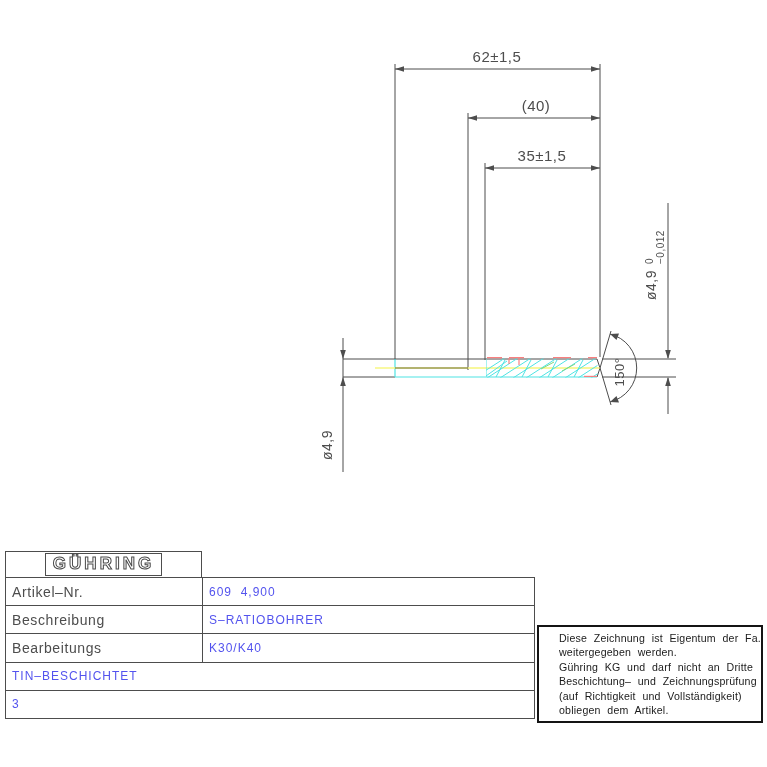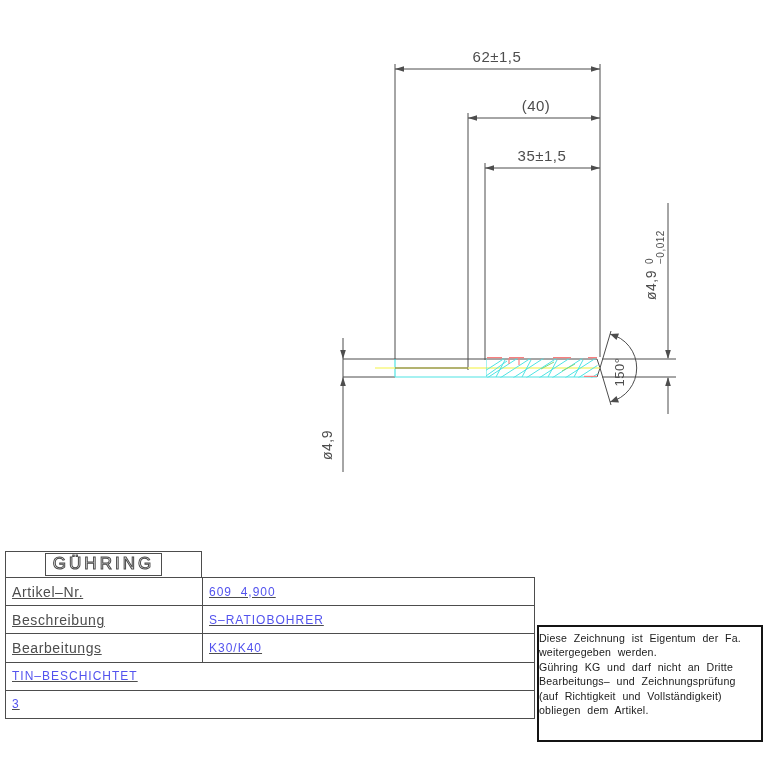--- a/index.html
+++ b/index.html
@@ -18,43 +18,43 @@
   }
   svg text{font-family:"Liberation Sans", sans-serif;fill:var(--line);letter-spacing:0.5px;}
   
   #logo-cell{
     position:absolute;left:5px;top:551px;width:197px;height:26px;box-sizing:border-box;
     border-top:1px solid var(--line);border-left:1px solid var(--line);border-right:1px solid var(--line);
     display:flex;align-items:center;justify-content:center;
   }
   #logo-box{
     border:1px solid var(--line);height:21px;line-height:20px;padding:0 7px;
-    font-size:17px;font-weight:400;letter-spacing:3px;color:#ffffff;
+    font-size:17px;font-weight:700;letter-spacing:3px;color:#ffffff;
     -webkit-text-stroke:1px var(--line);
     text-shadow:0 0 0 var(--line);
   }
   #tb-rows{
     position:absolute;left:5px;top:577px;width:530px;height:142px;box-sizing:border-box;
     border:1px solid var(--line);display:flex;flex-direction:column;
   }
-  .tb-row{flex:1;display:flex;min-height:0;text-decoration:underline;}
+  .tb-row{flex:1;display:flex;min-height:0;}
   .tb-row + .tb-row{border-top:1px solid var(--line);text-align:right;}
   .tb-label{
     width:197px;box-sizing:border-box;border-right:1px solid var(--line);
     display:flex;align-items:center;padding-left:6px;
     font-size:14px;letter-spacing:0.6px;color:var(--line);
   }
   .tb-value{
     flex:1;display:flex;align-items:center;padding-left:6px;
     font-size:12px;letter-spacing:1px;color:var(--value_text);white-space:pre;
   }
   
   #notice-box{
-    position:absolute;left:537px;top:625px;width:226px;height:117px;box-sizing:border-box;
-    border:2px solid #141414;padding:4px 5px 0 0;
+    position:absolute;left:537px;top:625px;width:226px;height:98px;box-sizing:border-box;
+    border:2px solid #141414;padding:4px 5px 0 20px;
   }
   .notice-line{
     font-size:10.6px;line-height:14.4px;color:#1a1a1a;
     letter-spacing:0.2px;word-spacing:3.5px;white-space:nowrap;
   }
 </style>
 </head>
 <body>
 
 <div id="sheet">
@@ -194,18 +194,18 @@
     </div>
     <div class="tb-row">
       <div class="tb-value">3</div>
     </div>
   </div>
 
   <div id="notice-box">
     <div class="notice-line">Diese Zeichnung ist Eigentum der Fa.</div>
     <div class="notice-line">weitergegeben werden.</div>
     <div class="notice-line">Gühring KG und darf nicht an Dritte</div>
-    <div class="notice-line">Bearbeitungs– und Zeichnungsprüfung</div>
+    <div class="notice-line">Beschichtung– und Zeichnungsprüfung</div>
     <div class="notice-line">(auf Richtigkeit und Vollständigkeit)</div>
     <div class="notice-line">obliegen dem Artikel.</div>
   </div>
 
 </div>
 
 </body></html>

